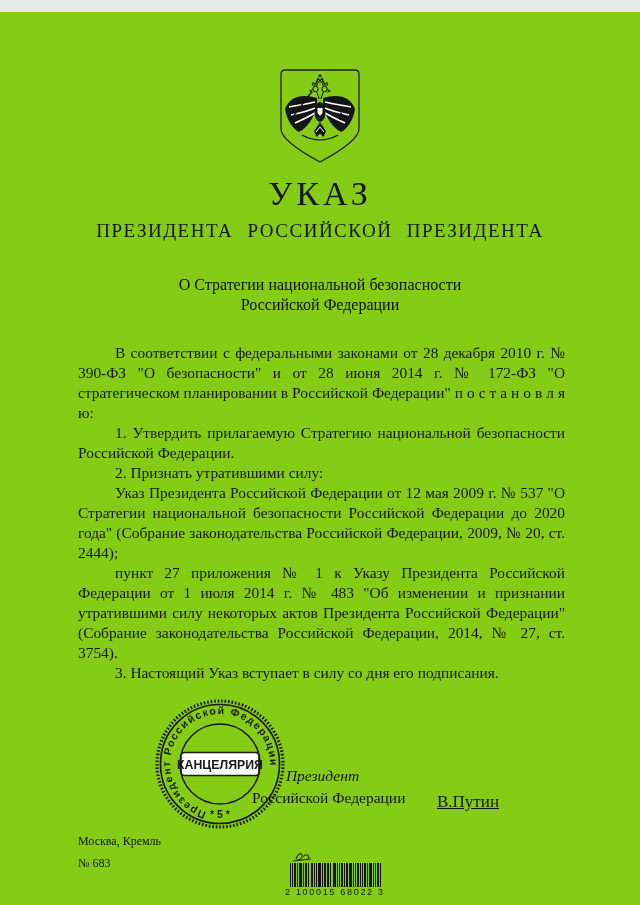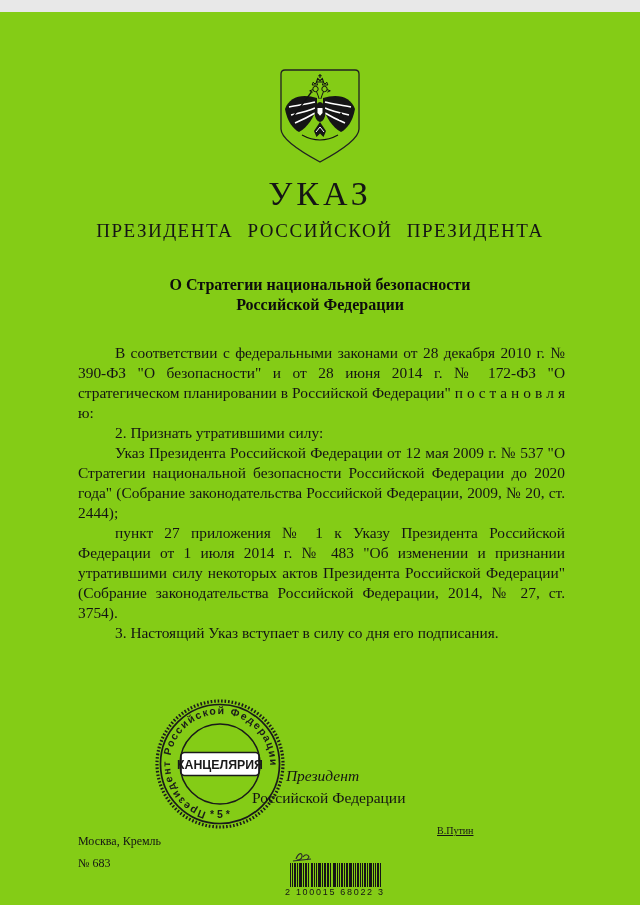--- a/index.html
+++ b/index.html
@@ -33,21 +33,21 @@
     text-align: center;
     font-size: 19px;
     letter-spacing: 1.5px;
     word-spacing: 8px;
     color: #151515;
   }
   .subject {
     position: absolute;
     left: 0; top: 263px; width: 100%;
     text-align: center;
-    font-weight: bold;
+    font-weight: normal;
     font-size: 16px;
     line-height: 20px;
     color: #0d0d0d;
   }
   .body-text {
     position: absolute;
     left: 78px; top: 331px;
     width: 487px;
     font-size: 15.4px;
     line-height: 20px;
@@ -64,22 +64,22 @@
     font-style: italic;
   }
   .sig-line2 {
     position: absolute;
     left: 252px; top: 777px;
     font-size: 15.5px;
     color: #141414;
   }
   .sig-name {
     position: absolute;
-    left: 437px; top: 813px;
-    font-size: 10px;
+    left: 437px; top: 780px;
+    font-size: 17px;
     color: #141414;
     text-decoration: underline;
   }
   .stamp {
     position: absolute;
     left: 149px; top: 686px;
     width: 142px; height: 134px;
     z-index: 3;
   }
   .bottom-block {
@@ -142,20 +142,21 @@
 
   <div class="decree-title">УКАЗ</div>
   <div class="issuer-title">ПРЕЗИДЕНТА РОССИЙСКОЙ ПРЕЗИДЕНТА</div>
   <div class="subject">
     <div>О Стратегии национальной безопасности</div>
     <div>Российской Федерации</div>
   </div>
 
   <div class="body-text">
     <p>В соответствии с федеральными законами от 28 декабря 2010 г. № 390-ФЗ "О безопасности" и от 28 июня 2014 г. № 172-ФЗ "О стратегическом планировании в Российской Федерации" п о с т а н о в л я ю:</p>
+    <p>1. Утвердить прилагаемую Стратегию национальной безопасности Российской Федерации.</p>
     <p>2. Признать утратившими силу:</p>
     <p>Указ Президента Российской Федерации от 12 мая 2009 г. № 537 "О Стратегии национальной безопасности Российской Федерации до 2020 года" (Собрание законодательства Российской Федерации, 2009, № 20, ст. 2444);</p>
     <p>пункт 27 приложения № 1 к Указу Президента Российской Федерации от 1 июля 2014 г. № 483 "Об изменении и признании утратившими силу некоторых актов Президента Российской Федерации" (Собрание законодательства Российской Федерации, 2014, № 27, ст. 3754).</p>
     <p>3. Настоящий Указ вступает в силу со дня его подписания.</p>
   </div>
 
   <div class="sig-line1">Президент</div>
   <div class="sig-line2">Российской Федерации</div>
   <div class="sig-name">В.Путин</div>
 

